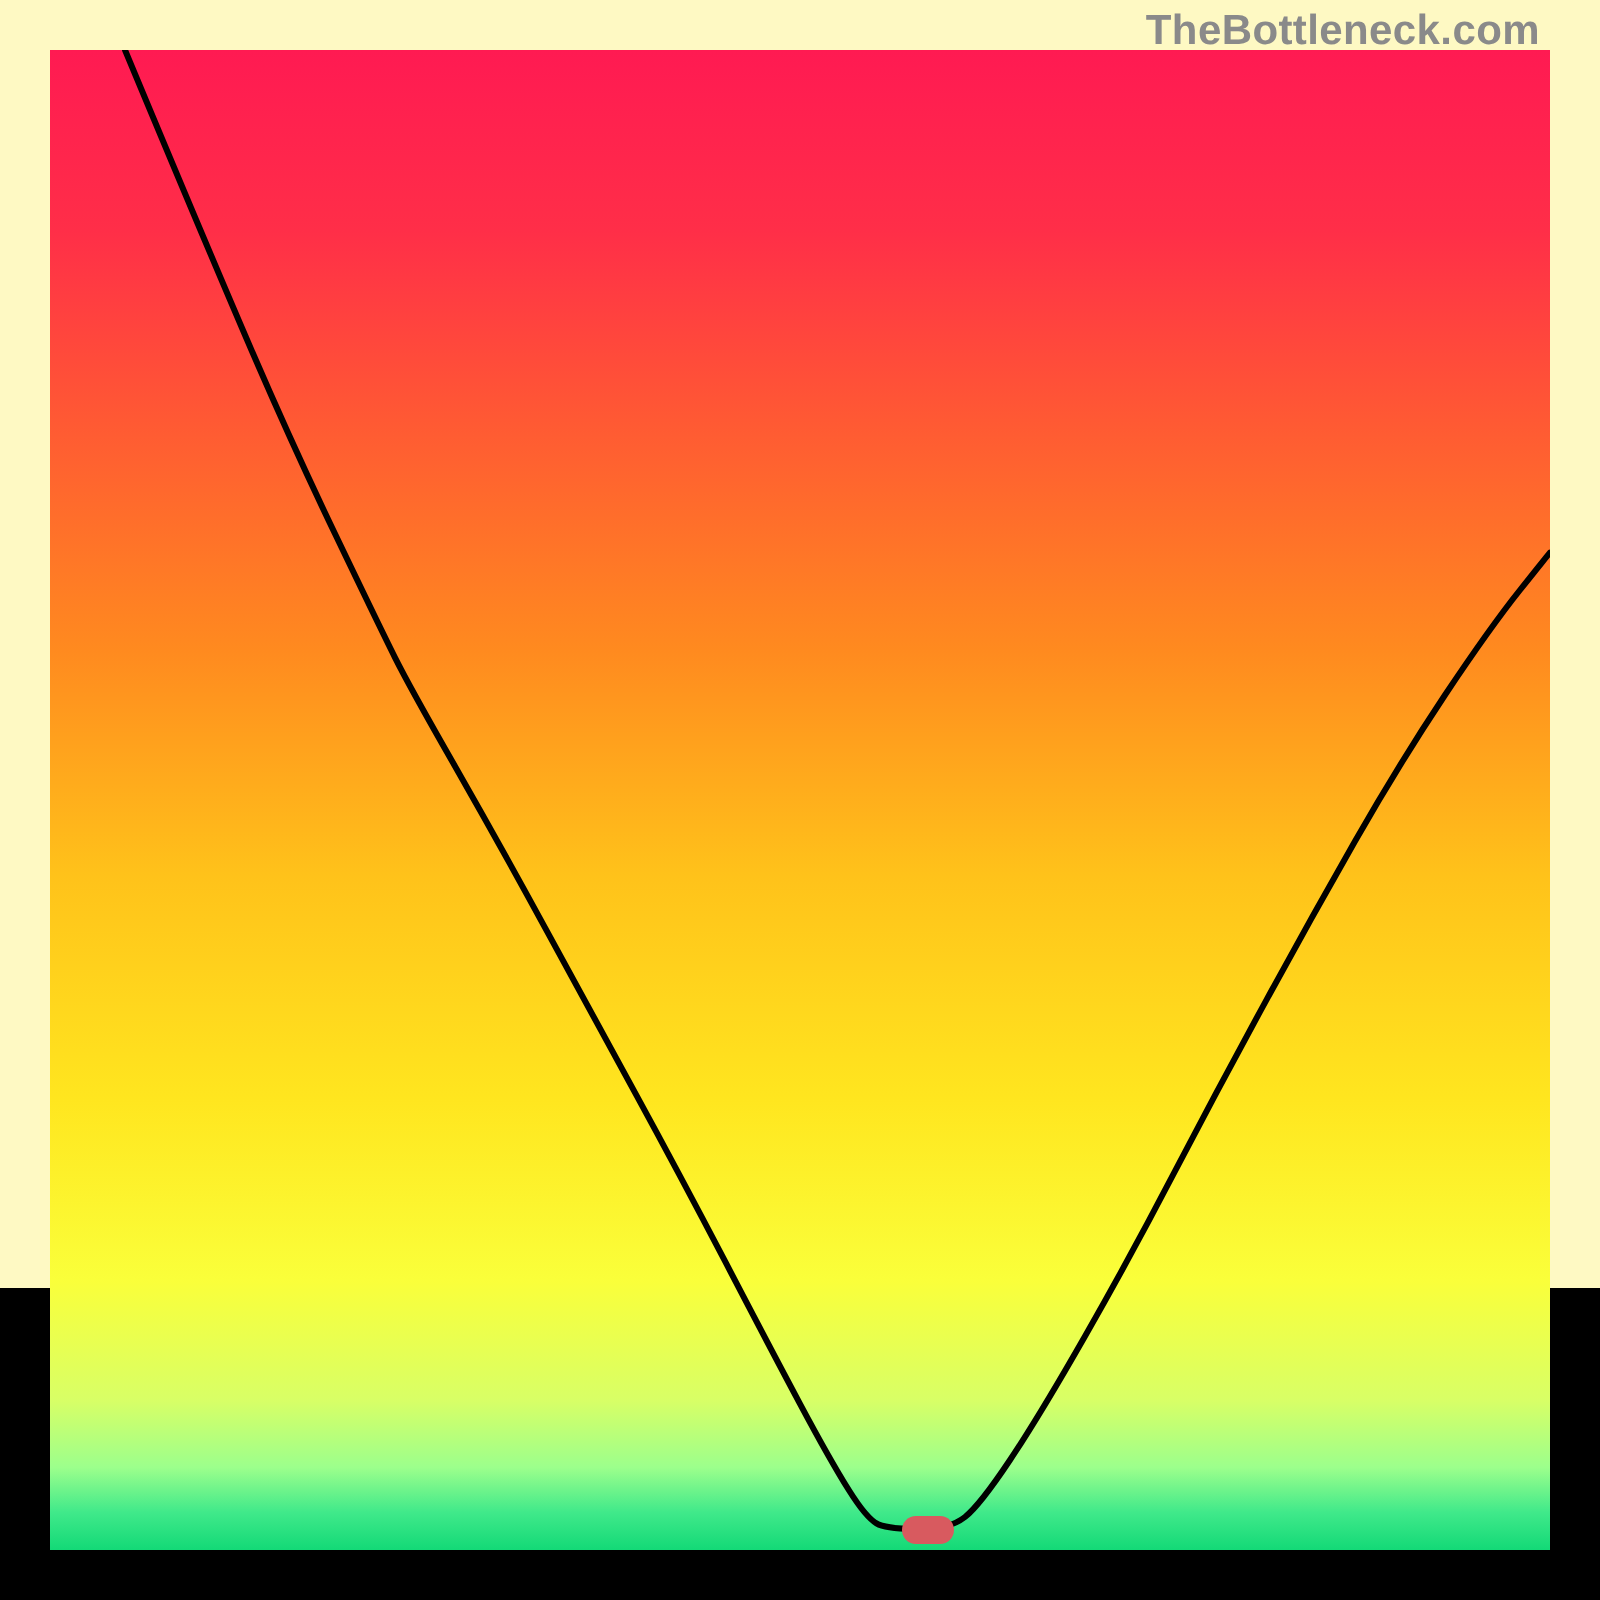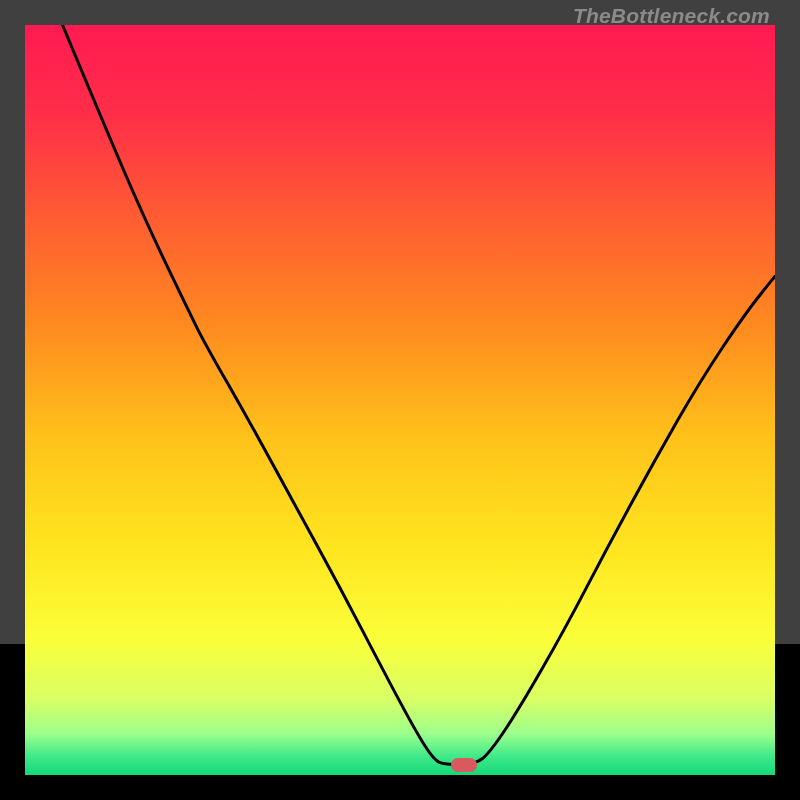--- a/index.html
+++ b/index.html
@@ -9,22 +9,21 @@
     height: 800px;
     background: #000;
     overflow: hidden;
   }
   .frame {
     position: absolute;
     left: 0;
     top: 0;
     width: 800px;
     height: 644px;
-    background: #404040;
-    font-style: italic;
+    background: #fef9c3;
   }
   .plot {
     position: absolute;
     left: 25px;
     top: 25px;
     width: 750px;
     height: 750px;
     overflow: hidden;
   }
   .gradient {

